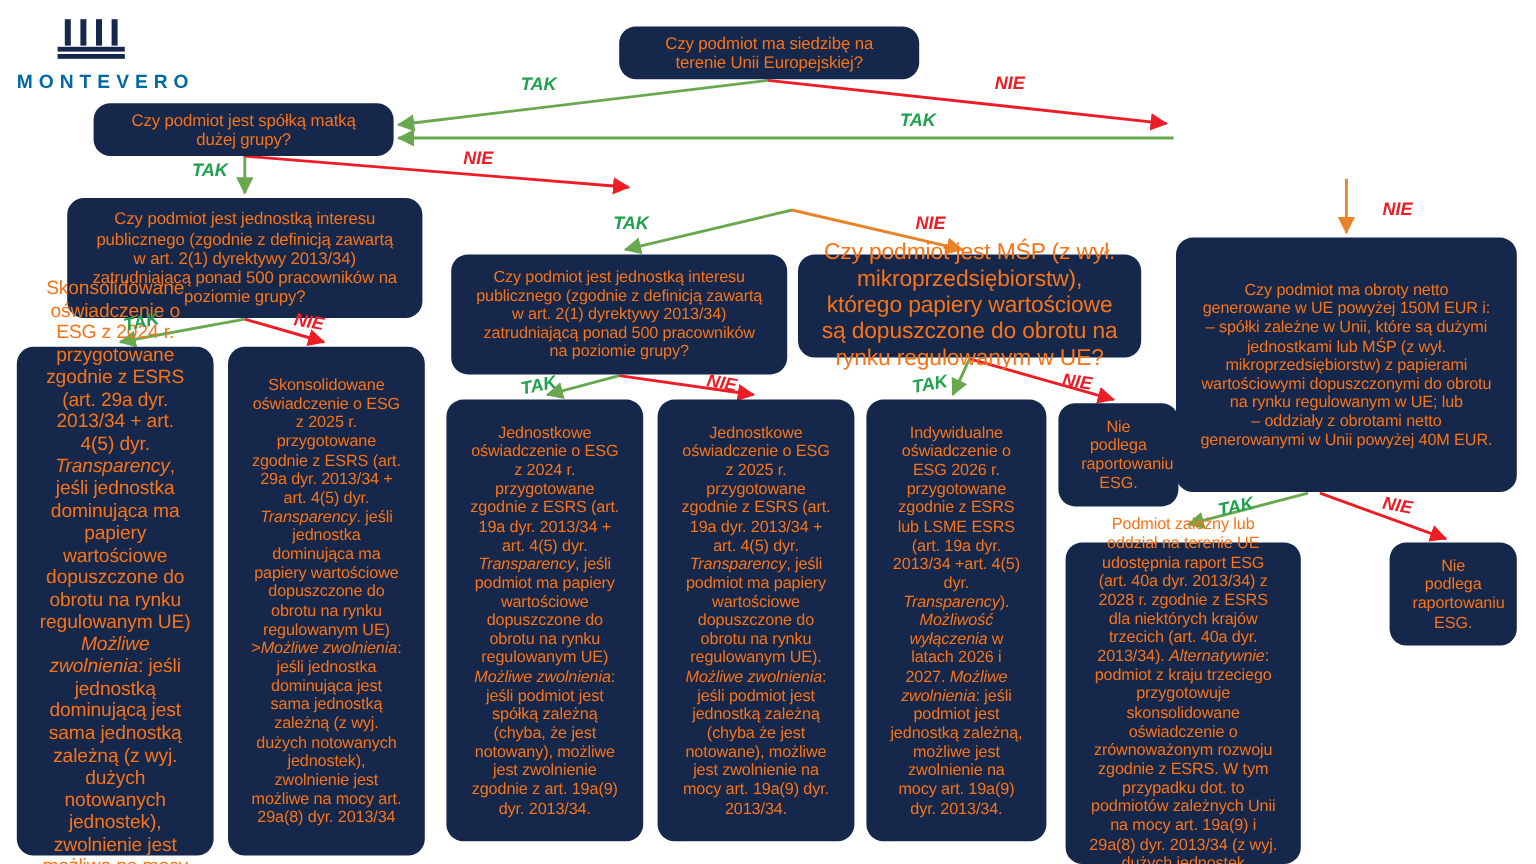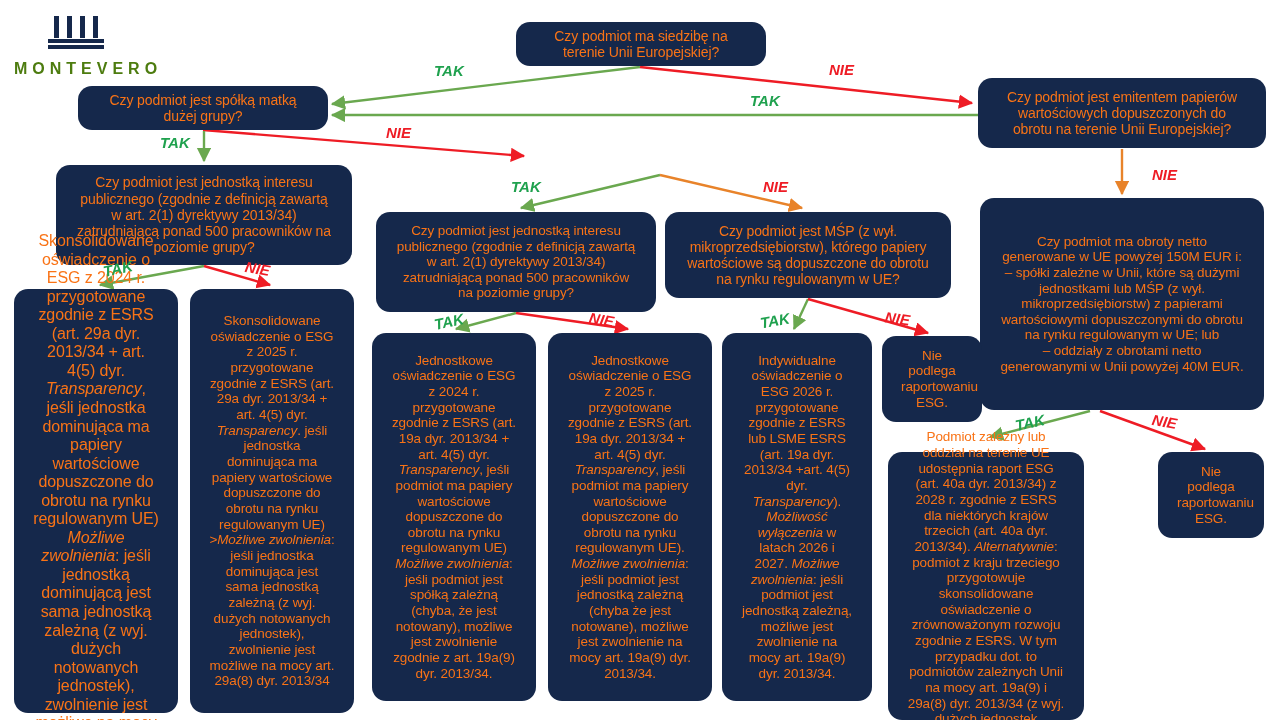--- a/index.html
+++ b/index.html
@@ -43,31 +43,31 @@
     white-space: nowrap;
   }
   .lbl.tak { color: #1fa14e; }
   .lbl.nie { color: #ee1c25; }
 
   
   #logo { position: absolute; left: 14px; top: 10px; z-index: 4; }
   #logo .mark { width: 120px; height: 46px; display: block; margin: 0 auto; }
   #logo .wordmark {
     font-size: 16px; font-weight: bold; letter-spacing: 5px;
-    color: #4d7c0f; text-align: left; margin-top: 4px;
+    color: #0369a1; text-align: left; margin-top: 4px;
   }
 
   
   #n-root    { left: 516px; top: 22px;  width: 250px; height: 44px;  font-size: 14px; }
   #n-parent  { left: 78px;  top: 86px;  width: 250px; height: 44px;  font-size: 14px; }
   #n-issuer  { left: 978px; top: 78px;  width: 288px; height: 70px;  font-size: 14px; }
   #n-large   { left: 529px; top: 138px; width: 262px; height: 36px;  font-size: 14px; }
   #n-pie-l   { left: 56px;  top: 165px; width: 296px; height: 100px; font-size: 14px; }
   #n-pie-m   { left: 376px; top: 212px; width: 280px; height: 100px; font-size: 13.5px; }
-  #n-sme     { left: 665px; top: 212px; width: 286px; height: 86px;  font-size: 14px; }
+  #n-sme     { left: 665px; top: 212px; width: 286px; height: 86px;  font-size: 19px; }
   #n-turn    { left: 980px; top: 198px; width: 284px; height: 212px; font-size: 13.5px; }
 
   #n-c2024   { left: 14px;  top: 289px; width: 164px; height: 424px; font-size: 16px; }
   #n-c2025   { left: 190px; top: 289px; width: 164px; height: 424px; font-size: 13.5px; }
   #n-j2024   { left: 372px; top: 333px; width: 164px; height: 368px; font-size: 13.5px; }
   #n-j2025   { left: 548px; top: 333px; width: 164px; height: 368px; font-size: 13.5px; }
   #n-i2026   { left: 722px; top: 333px; width: 150px; height: 368px; font-size: 13.5px; justify-content: flex-end; }
   #n-none1   { left: 882px; top: 336px; width: 100px; height: 86px;  font-size: 13.5px; }
   #n-sub     { left: 888px; top: 452px; width: 196px; height: 268px; font-size: 13.5px; }
   #n-none2   { left: 1158px; top: 452px; width: 106px; height: 86px; font-size: 13.5px; }
@@ -155,23 +155,20 @@
   <div class="lbl nie" style="left:1152px; top:413px; transform:rotate(10deg);">NIE</div>
 
   <div class="node" id="n-root">
     <span class="txt">Czy podmiot ma siedzibę na terenie Unii Europejskiej?</span>
   </div>
 
   <div class="node" id="n-parent">
     <span class="txt">Czy podmiot jest spółką matką dużej grupy?</span>
   </div>
 
-  <div class="node" id="n-issuer">
-    <span class="txt">Czy podmiot jest emitentem papierów wartościowych dopuszczonych do obrotu na terenie Unii Europejskiej?</span>
-  </div>
 
 
   <div class="node" id="n-pie-l">
     <span class="txt">Czy podmiot jest jednostką interesu publicznego (zgodnie z definicją zawartą w art. 2(1) dyrektywy 2013/34) zatrudniającą ponad 500 pracowników na poziomie grupy?</span>
   </div>
 
   <div class="node" id="n-pie-m">
     <span class="txt">Czy podmiot jest jednostką interesu publicznego (zgodnie z definicją zawartą w art. 2(1) dyrektywy 2013/34) zatrudniającą ponad 500 pracowników na poziomie grupy?</span>
   </div>
 

